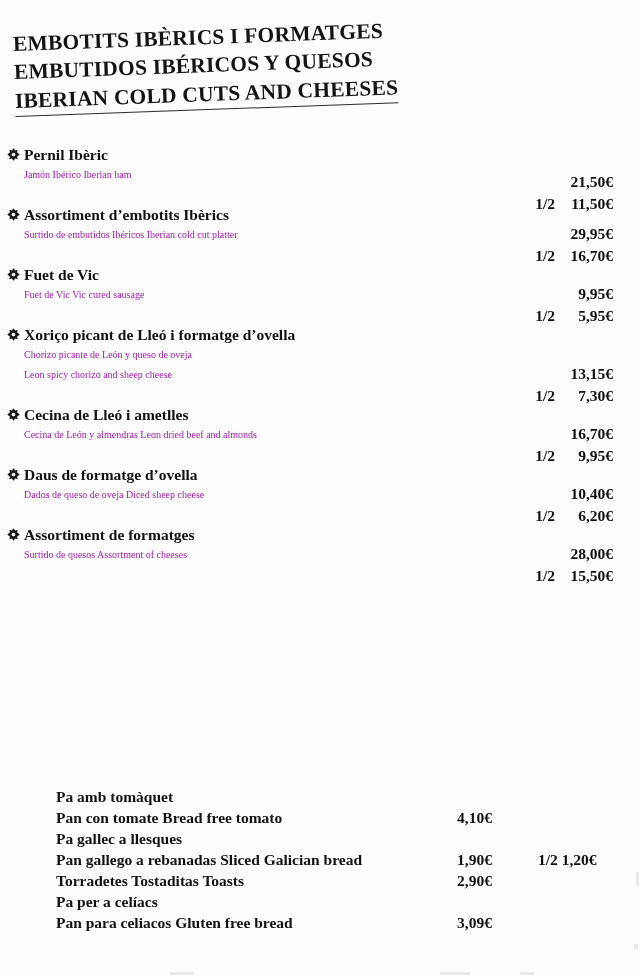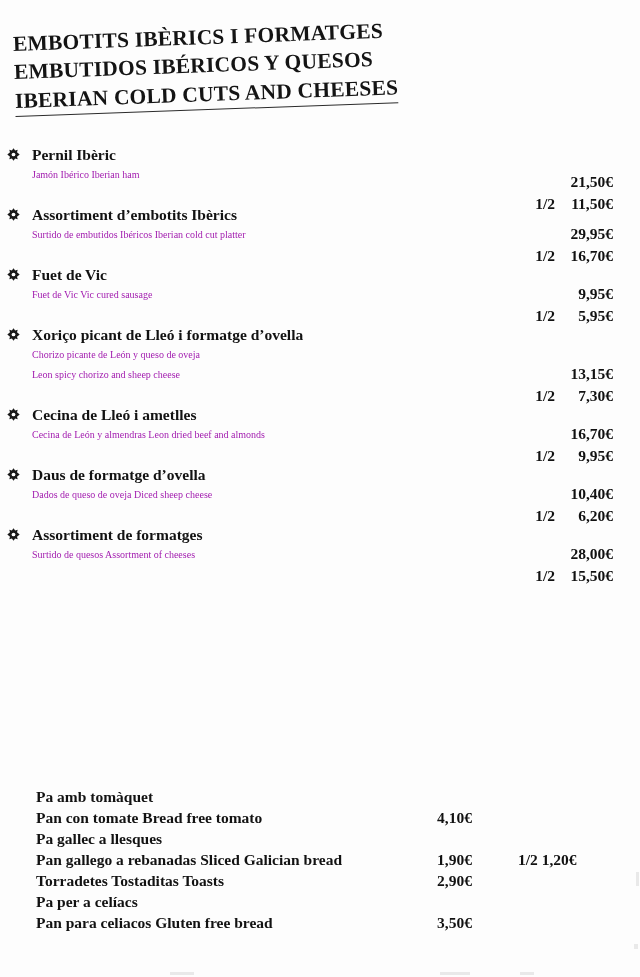--- a/index.html
+++ b/index.html
@@ -58,21 +58,21 @@
     top: 145px;
     width: 640px;
   }
   .menu-item {
     position: relative;
     margin-bottom: 14px;
     min-height: 46px;
   }
   .item-names {
     position: relative;
-    padding-left: 32px;
+    padding-left: 24px;
     width: 500px;
   }
   .ornament {
     position: absolute;
     left: 7px;
     top: 3px;
     width: 13px;
     height: 13px;
     line-height: 13px;
     font-size: 13px;
@@ -124,20 +124,21 @@
   .bread-section {
     position: absolute;
     left: 0;
     top: 786px;
     width: 640px;
   }
   .bread-row {
     position: relative;
     height: 21px;
     padding-left: 36px;
+    margin-left: 20px;
   }
   .bread-text {
     font-size: 15.5px;
     line-height: 21px;
     white-space: nowrap;
     color: #121212;
   }
   .bread-text.ca { font-weight: 600; }
   .bread-text.tr { font-weight: 600; }
   .bread-price {
@@ -295,21 +296,21 @@
       </div>
     </div>
 
   <div class="bread-section" id="bread-section">
       <div class="bread-row"><span class="bread-text ca">Pa amb tomàquet</span></div>
       <div class="bread-row"><span class="bread-text tr">Pan con tomate  Bread free tomato</span><span class="bread-price">4,10€</span></div>
       <div class="bread-row"><span class="bread-text ca">Pa gallec a llesques</span></div>
       <div class="bread-row"><span class="bread-text tr">Pan gallego a rebanadas  Sliced Galician bread</span><span class="bread-price">1,90€</span><span class="bread-half">1/2  1,20€</span></div>
       <div class="bread-row"><span class="bread-text tr">Torradetes  Tostaditas  Toasts</span><span class="bread-price">2,90€</span></div>
       <div class="bread-row"><span class="bread-text ca">Pa per a celíacs</span></div>
-      <div class="bread-row"><span class="bread-text tr">Pan para celiacos  Gluten free bread</span><span class="bread-price">3,50€</span></div>
+      <div class="bread-row"><span class="bread-text tr">Pan para celiacos  Gluten free bread</span><span class="bread-price">3,09€</span></div>
     </div>
 
   <div class="artifact" style="left:636px; top:872px; width:3px; height:14px;"></div>
   <div class="artifact" style="left:634px; top:944px; width:4px; height:5px;"></div>
   <div class="artifact" style="left:170px; top:972px; width:24px; height:3px;"></div>
   <div class="artifact" style="left:440px; top:972px; width:30px; height:3px;"></div>
   <div class="artifact" style="left:520px; top:972px; width:14px; height:3px;"></div>
 
 </div>
 

